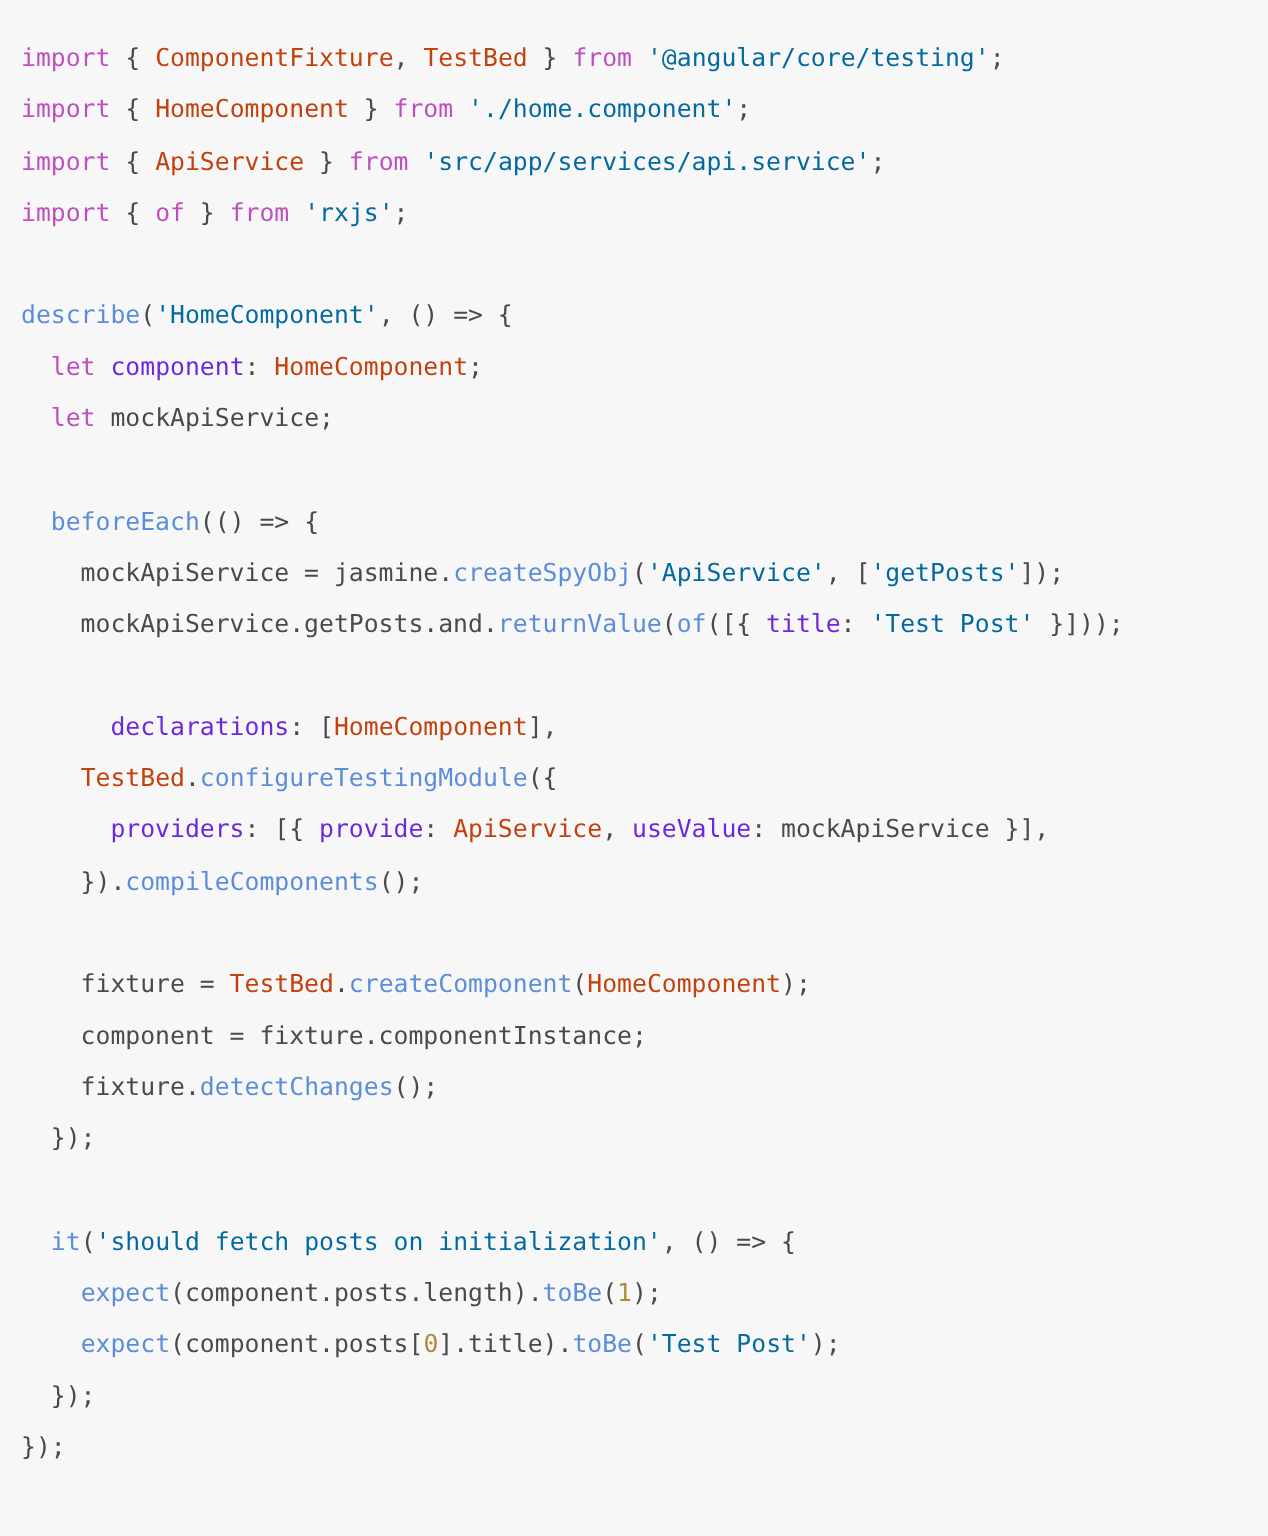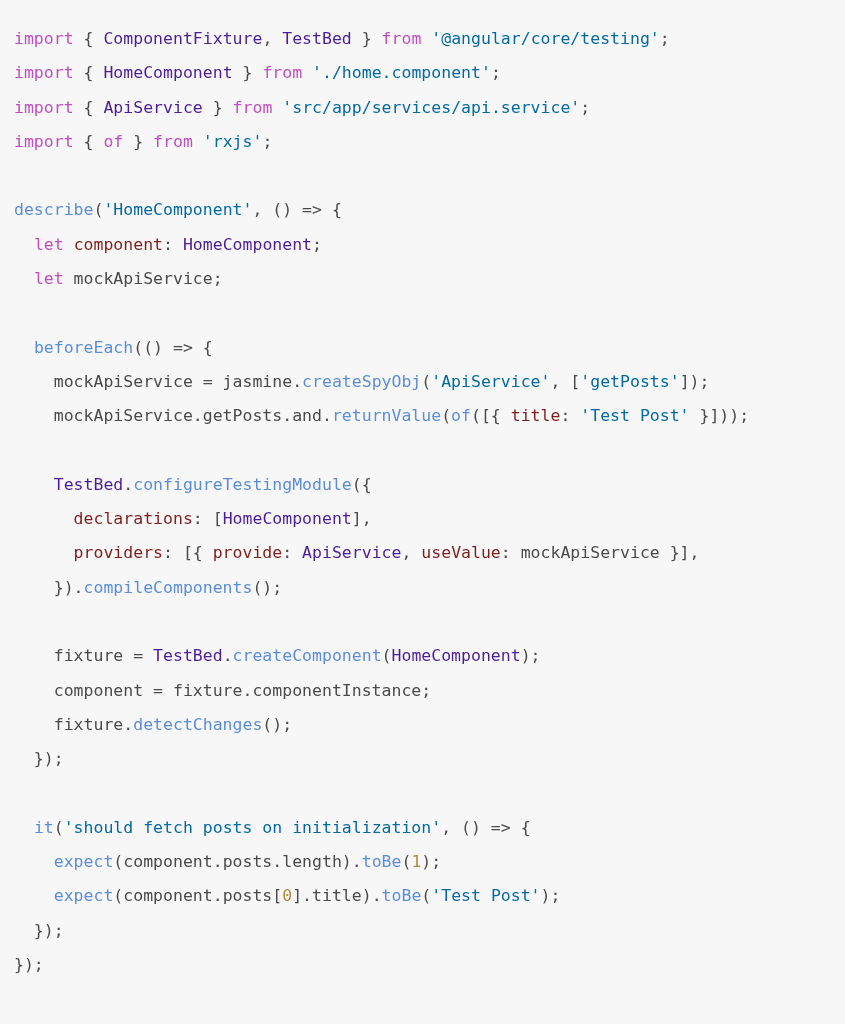--- a/index.html
+++ b/index.html
@@ -28,46 +28,46 @@
     height: 34.3px;
     white-space: pre;
     color: #4a4a4a;
     letter-spacing: 0px;
   }
   .code-line.blank {
     color: transparent;
   }
   
   .t-kw   { color: #bf4fbf; }
-  .t-cls  { color: #4c1d95; }
+  .t-cls  { color: #c2410c; }
   .t-fn   { color: #5b8dd9; text-align: center; }
   .t-str  { color: #0369a1; }
-  .t-prop { color: #7f1d1d; }
+  .t-prop { color: #6d28d9; }
   .t-num  { color: #b08b3e; }
   .t-pl   { color: #4a4a4a; }
 </style>
 </head>
 <body>
 
 <div id="code-block">
     <div class="code-line"><span class="t-kw">import</span><span class="t-pl"> { </span><span class="t-cls">ComponentFixture</span><span class="t-pl">, </span><span class="t-cls">TestBed</span><span class="t-pl"> } </span><span class="t-kw">from</span><span class="t-pl"> </span><span class="t-str">'@angular/core/testing'</span><span class="t-pl">;</span></div>
     <div class="code-line"><span class="t-kw">import</span><span class="t-pl"> { </span><span class="t-cls">HomeComponent</span><span class="t-pl"> } </span><span class="t-kw">from</span><span class="t-pl"> </span><span class="t-str">'./home.component'</span><span class="t-pl">;</span></div>
     <div class="code-line"><span class="t-kw">import</span><span class="t-pl"> { </span><span class="t-cls">ApiService</span><span class="t-pl"> } </span><span class="t-kw">from</span><span class="t-pl"> </span><span class="t-str">'src/app/services/api.service'</span><span class="t-pl">;</span></div>
     <div class="code-line"><span class="t-kw">import</span><span class="t-pl"> { </span><span class="t-kw">of</span><span class="t-pl"> } </span><span class="t-kw">from</span><span class="t-pl"> </span><span class="t-str">'rxjs'</span><span class="t-pl">;</span></div>
     <div class="code-line blank"></div>
     <div class="code-line"><span class="t-fn">describe</span><span class="t-pl">(</span><span class="t-str">'HomeComponent'</span><span class="t-pl">, () =&gt; {</span></div>
     <div class="code-line"><span class="t-pl">  </span><span class="t-kw">let</span><span class="t-pl"> </span><span class="t-prop">component</span><span class="t-pl">: </span><span class="t-cls">HomeComponent</span><span class="t-pl">;</span></div>
     <div class="code-line"><span class="t-pl">  </span><span class="t-kw">let</span><span class="t-pl"> mockApiService;</span></div>
     <div class="code-line blank"></div>
     <div class="code-line"><span class="t-pl">  </span><span class="t-fn">beforeEach</span><span class="t-pl">(() =&gt; {</span></div>
     <div class="code-line"><span class="t-pl">    mockApiService = jasmine.</span><span class="t-fn">createSpyObj</span><span class="t-pl">(</span><span class="t-str">'ApiService'</span><span class="t-pl">, [</span><span class="t-str">'getPosts'</span><span class="t-pl">]);</span></div>
     <div class="code-line"><span class="t-pl">    mockApiService.getPosts.and.</span><span class="t-fn">returnValue</span><span class="t-pl">(</span><span class="t-fn">of</span><span class="t-pl">([{ </span><span class="t-prop">title</span><span class="t-pl">: </span><span class="t-str">'Test Post'</span><span class="t-pl"> }]));</span></div>
     <div class="code-line blank"></div>
+    <div class="code-line"><span class="t-pl">      </span><span class="t-prop">declarations</span><span class="t-pl">: [</span><span class="t-cls">HomeComponent</span><span class="t-pl">],</span></div>
     <div class="code-line"><span class="t-pl">    </span><span class="t-cls">TestBed</span><span class="t-pl">.</span><span class="t-fn">configureTestingModule</span><span class="t-pl">({</span></div>
-    <div class="code-line"><span class="t-pl">      </span><span class="t-prop">declarations</span><span class="t-pl">: [</span><span class="t-cls">HomeComponent</span><span class="t-pl">],</span></div>
     <div class="code-line"><span class="t-pl">      </span><span class="t-prop">providers</span><span class="t-pl">: [{ </span><span class="t-prop">provide</span><span class="t-pl">: </span><span class="t-cls">ApiService</span><span class="t-pl">, </span><span class="t-prop">useValue</span><span class="t-pl">: mockApiService }],</span></div>
     <div class="code-line"><span class="t-pl">    }).</span><span class="t-fn">compileComponents</span><span class="t-pl">();</span></div>
     <div class="code-line blank"></div>
     <div class="code-line"><span class="t-pl">    fixture = </span><span class="t-cls">TestBed</span><span class="t-pl">.</span><span class="t-fn">createComponent</span><span class="t-pl">(</span><span class="t-cls">HomeComponent</span><span class="t-pl">);</span></div>
     <div class="code-line"><span class="t-pl">    component = fixture.componentInstance;</span></div>
     <div class="code-line"><span class="t-pl">    fixture.</span><span class="t-fn">detectChanges</span><span class="t-pl">();</span></div>
     <div class="code-line"><span class="t-pl">  });</span></div>
     <div class="code-line blank"></div>
     <div class="code-line"><span class="t-pl">  </span><span class="t-fn">it</span><span class="t-pl">(</span><span class="t-str">'should fetch posts on initialization'</span><span class="t-pl">, () =&gt; {</span></div>
     <div class="code-line"><span class="t-pl">    </span><span class="t-fn">expect</span><span class="t-pl">(component.posts.length).</span><span class="t-fn">toBe</span><span class="t-pl">(</span><span class="t-num">1</span><span class="t-pl">);</span></div>

